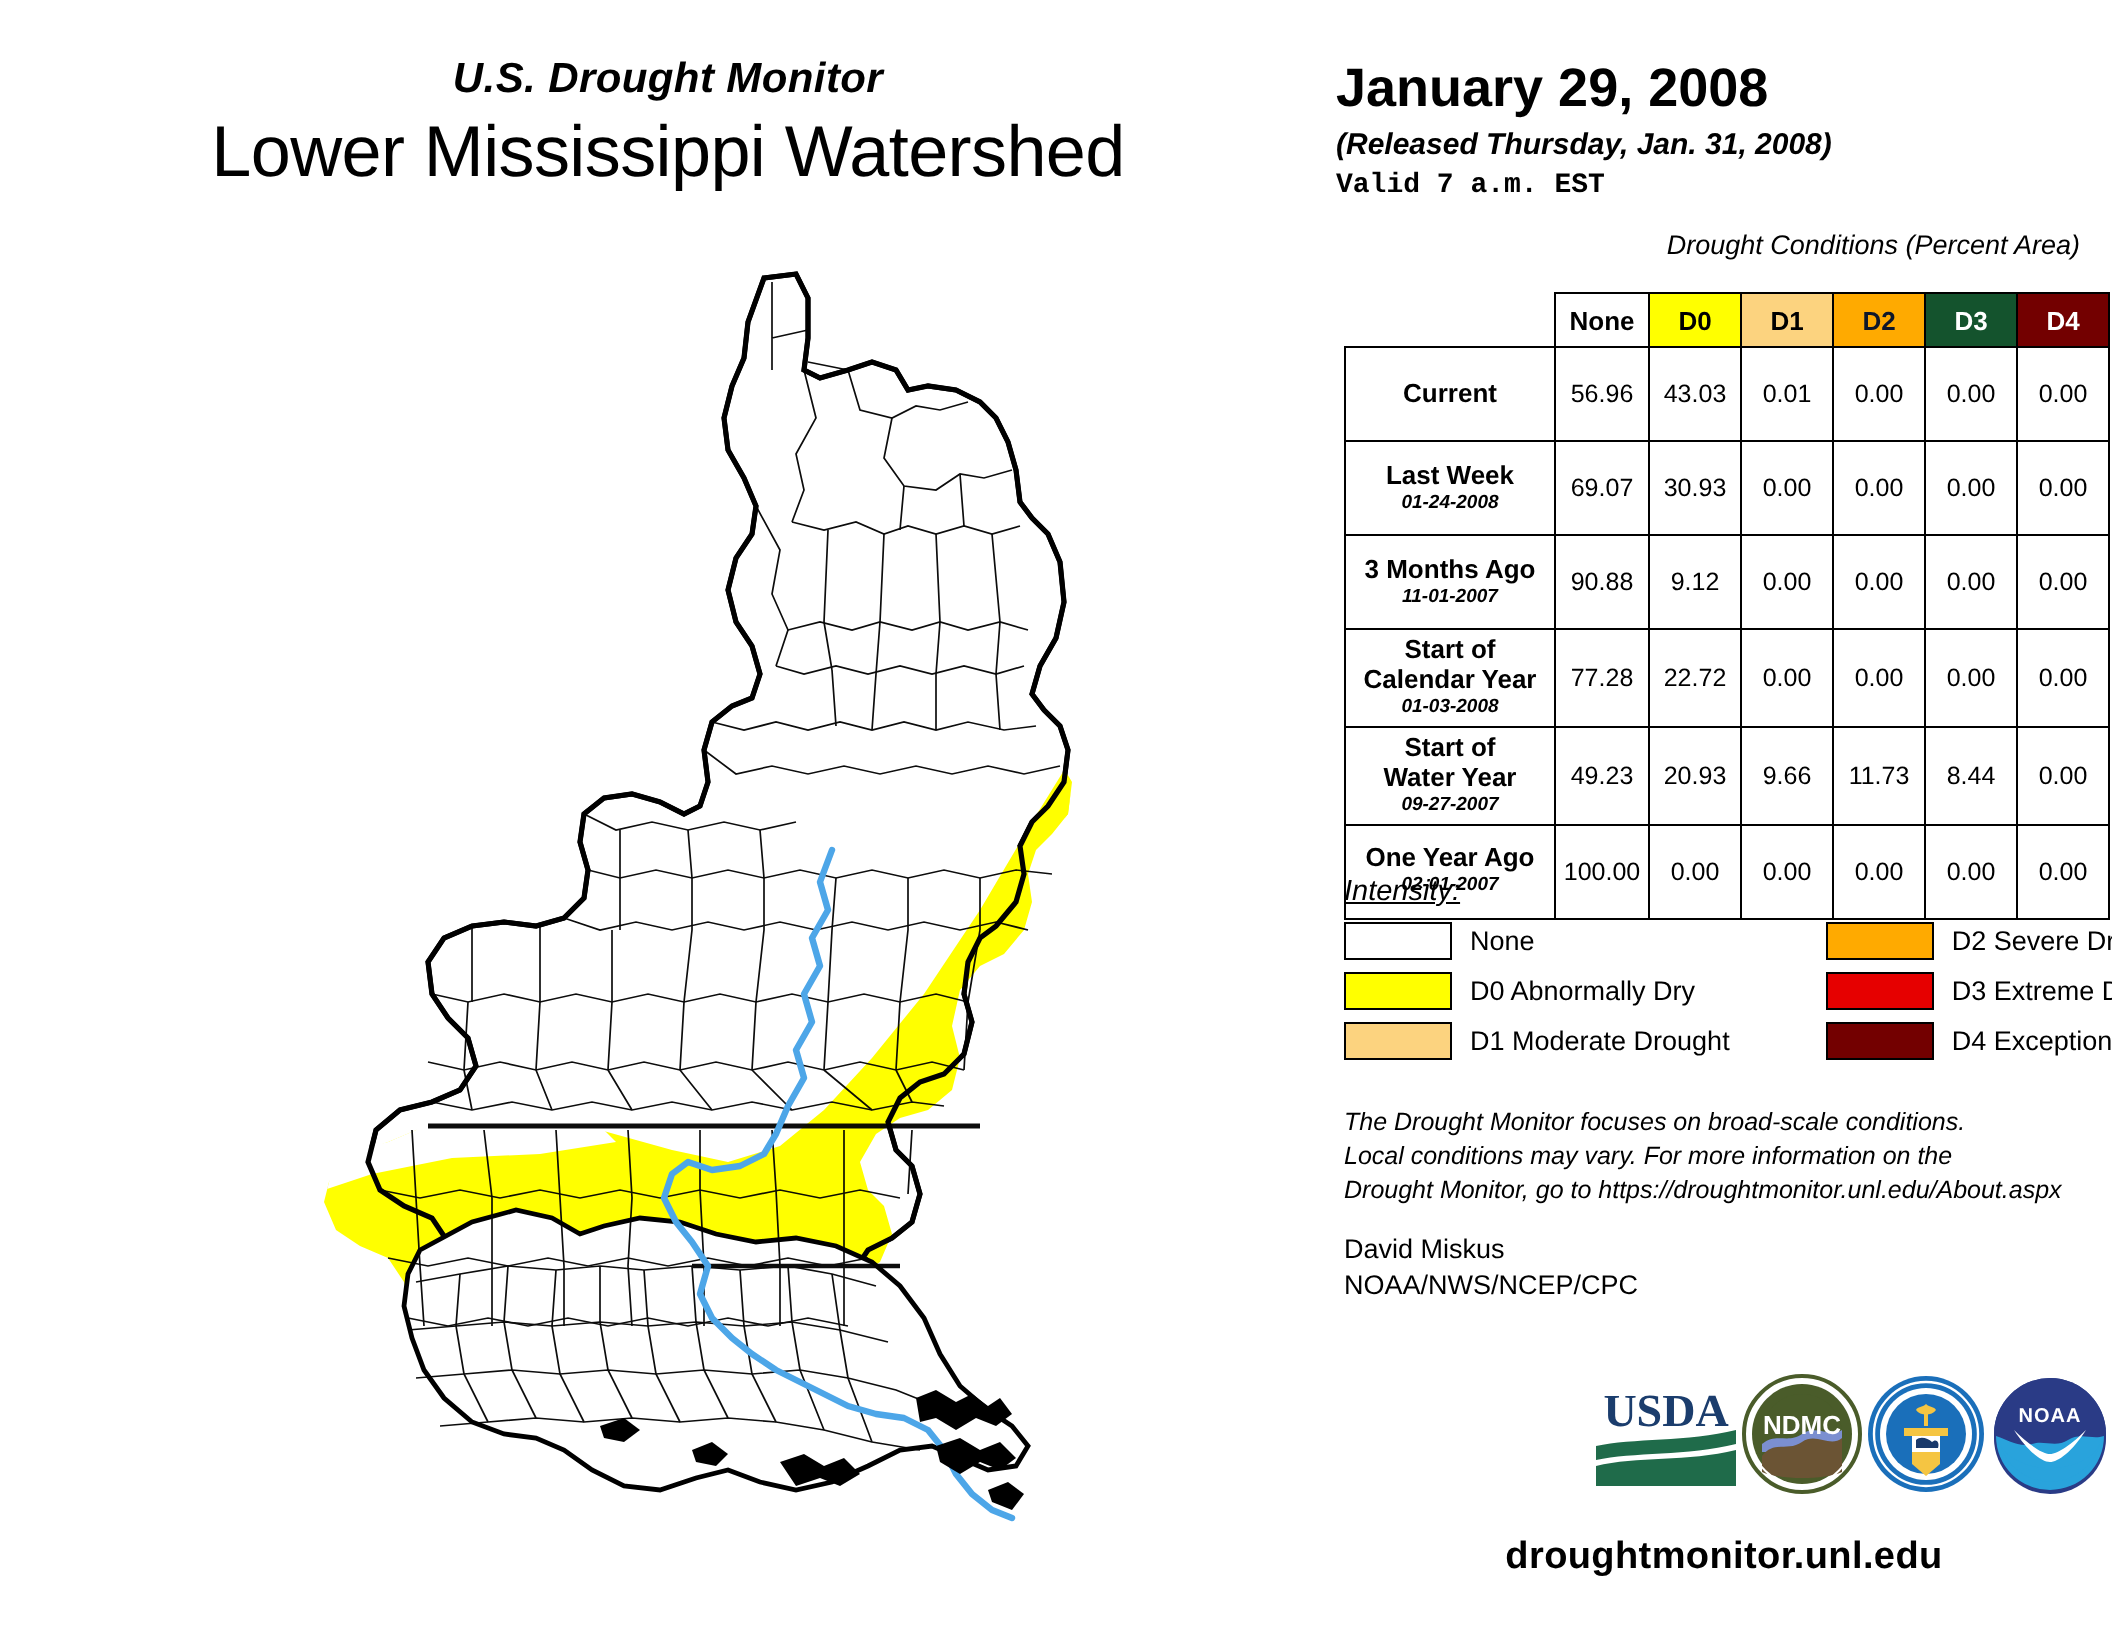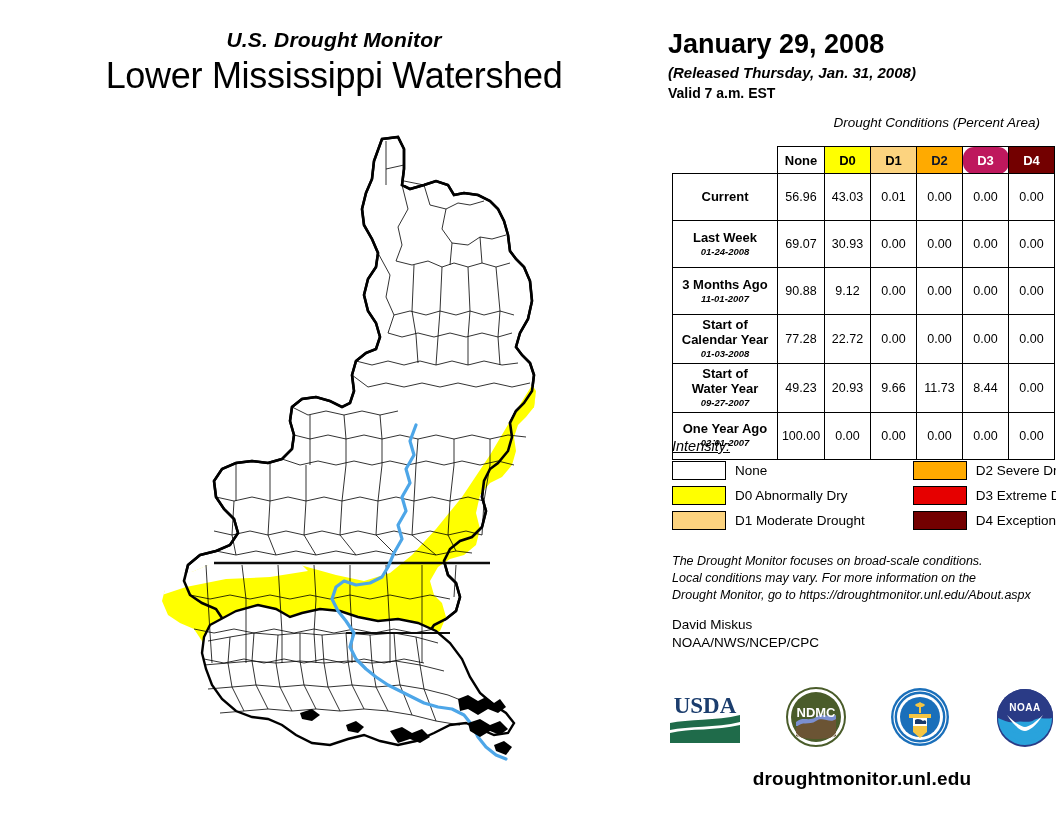--- a/index.html
+++ b/index.html
@@ -31,21 +31,21 @@
     position:absolute;left:150px;top:125px;width:400px;height:670px;
   }
   #map-svg{display:block;width:400px;height:670px;}
 
   
   #right-col{position:absolute;left:668px;top:0;width:388px;height:816px;}
 
   #date-block{text-align:left;padding-top:30px;}
   #date-main{font-size:27px;font-weight:bold;line-height:1.1;}
   #date-released{font-size:15px;font-weight:bold;font-style:italic;margin-top:4px;}
-  #date-valid{font-size:14px;font-weight:bold;margin-top:4px;}
+  #date-valid{font-size:14px;font-weight:bold;margin-top:4px;font-family:Liberation Mono, monospace;}
 
   #table-caption{
     font-size:13.5px;font-style:italic;text-align:right;
     margin-top:14px;padding-right:16px;
   }
 
   
   #dc-table{
     position:absolute;left:4px;top:146px;
     border-collapse:collapse;
@@ -58,21 +58,21 @@
     padding:0;
   }
   #dc-table .corner{border:none;}
   #dc-table thead th{
     height:26px;font-weight:bold;font-size:13px;
   }
   #dc-table .hdr-none{background:#ffffff;color:#000;width:46px;}
   #dc-table .hdr-d0{background:#ffff00;color:#000;width:45px;}
   #dc-table .hdr-d1{background:#fcd37f;color:#000;width:45px;}
   #dc-table .hdr-d2{background:#ffaa00;color:#0f172a;width:45px;}
-  #dc-table .hdr-d3{background:#be185d;color:#ffffff;width:45px;border-radius:11px;}
+  #dc-table .hdr-d3{background:#14532d;color:#ffffff;width:45px;}
   #dc-table .hdr-d4{background:#730000;color:#ffffff;width:45px;}
   #dc-table td.rowlab{
     width:100px;text-align:center;font-weight:bold;font-size:13px;
     line-height:1.15;padding:3px 2px;
   }
   #dc-table td.rowlab .sub{
     display:block;font-size:9.5px;font-style:italic;font-weight:bold;margin-top:1px;
   }
   #dc-table tbody td{height:40px;}
 
@@ -98,21 +98,21 @@
   }
   #author-block{position:absolute;left:4px;top:616px;width:384px;}
   #author-title{
     font-size:14.5px;font-style:italic;text-decoration:underline;margin-bottom:4px;
   }
   .author-line{font-size:13.5px;line-height:1.35;}
 
   
   #logo-row{
     position:absolute;left:0;top:686px;width:388px;
-    display:flex;align-items:center;justify-content:space-between;
+    display:flex;align-items:center;justify-content:flex-end;
   }
   .logo{flex:0 0 auto;}
   #site-url{
     position:absolute;left:0;top:768px;width:388px;text-align:center;
     font-size:19px;font-weight:bold;letter-spacing:.2px;
   }
 </style>
 </head>
 <body>
 

